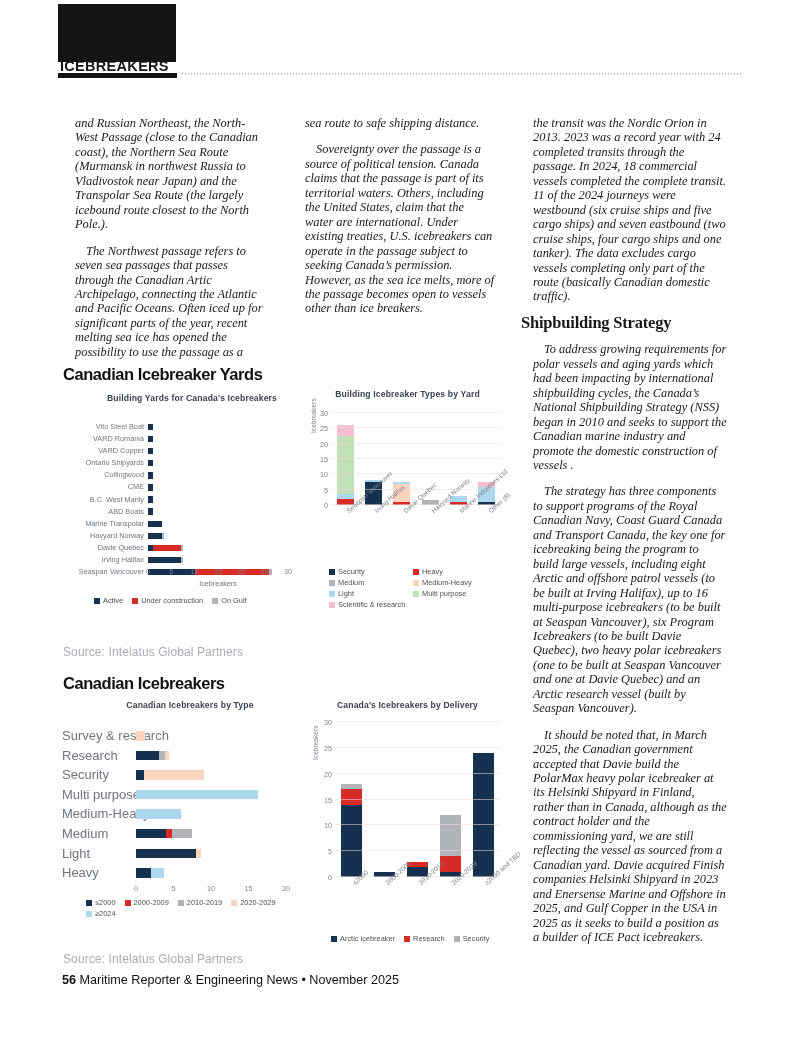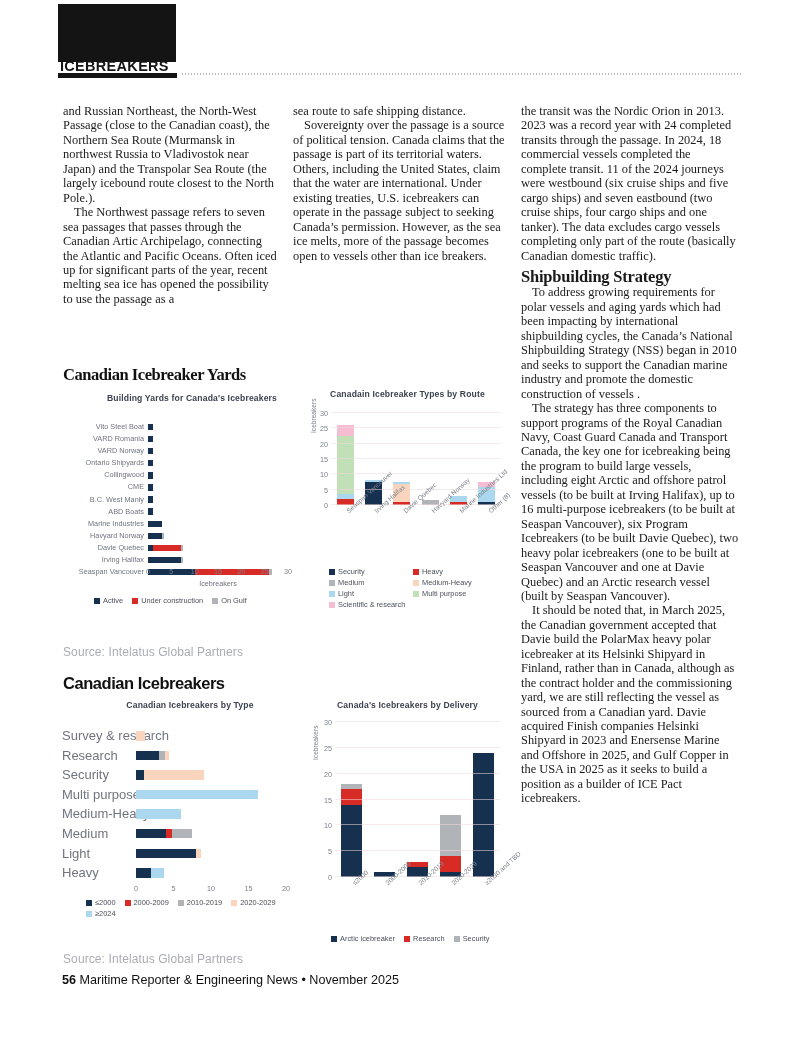--- a/index.html
+++ b/index.html
@@ -37,41 +37,41 @@
   }
 
   
   .col {
     position: absolute; top: 104px;
     font-size: 12.4px; line-height: 14.45px;
     text-align: left;
     font-family: "Liberation Serif", serif;
     color: #1a1a1a;
   }
-  .col p { margin: 0; }
+  .col p { margin: 12px; font-style: italic; }
   .col p.ind { text-indent: 11px; }
   #col1 { left: 63px; width: 214px; }
   #col2 { left: 293px; width: 214px; }
   #col3 { left: 521px; width: 218px; }
 
   .sec-head {
     font-family: "Liberation Serif", serif;
     font-weight: bold; font-size: 16.5px;
     margin: 7px 0 1px 0;
     letter-spacing: -0.2px;
   }
 
   
   .big-title {
     position: absolute;
     font-family: "Liberation Sans", sans-serif;
     font-weight: bold; font-size: 16.5px;
     color: #111; letter-spacing: -0.45px;
   }
-  #title-yards { left: 63px; top: 365px; font-family: Liberation Serif, serif; }
+  #title-yards { left: 63px; top: 365px; }
   #title-ibs   { left: 63px; top: 674px; }
 
   .src-note {
     position: absolute;
     font-family: "Liberation Sans", sans-serif;
     font-size: 12px; color: #a8adb5; letter-spacing: 0.1px;
   }
   #src1 { left: 63px; top: 645px; }
   #src2 { left: 63px; top: 952px; }
 
@@ -226,21 +226,21 @@
         </div>
         <div class="row">
           <div class="rl">VARD Romania</div>
           <div class="track">
             <div class="bar">
               <div class="seg" style="width: 4.66667px; background: rgb(22, 48, 79);"></div>
             </div>
           </div>
         </div>
         <div class="row">
-          <div class="rl">VARD Norway</div>
+          <div class="rl">VARD Copper</div>
           <div class="track">
             <div class="bar">
               <div class="seg" style="width: 4.66667px; background: rgb(22, 48, 79);"></div>
             </div>
           </div>
         </div>
         <div class="row">
           <div class="rl">Ontario Shipyards</div>
           <div class="track">
             <div class="bar">
@@ -274,21 +274,21 @@
         </div>
         <div class="row">
           <div class="rl">ABD Boats</div>
           <div class="track">
             <div class="bar">
               <div class="seg" style="width: 4.66667px; background: rgb(22, 48, 79);"></div>
             </div>
           </div>
         </div>
         <div class="row">
-          <div class="rl">Marine Industries</div>
+          <div class="rl">Marine Transpolar</div>
           <div class="track">
             <div class="bar">
               <div class="seg" style="width: 14px; background: rgb(22, 48, 79);"></div>
             </div>
           </div>
         </div>
         <div class="row">
           <div class="rl">Havyard Norway</div>
           <div class="track">
             <div class="bar">
@@ -347,21 +347,21 @@
           <span>Under construction</span>
         </span>
         <span class="item">
           <i class="swatch" style="background: rgb(176, 179, 184);"></i>
           <span>On Gulf</span>
         </span>
       </div>
   </div>
 
   <div class="chart" id="chart2">
-    <div class="chart-title c2-title">Canadain Icebreaker Types by Route</div>
+    <div class="chart-title c2-title">Building Icebreaker Types by Yard</div>
     <div class="plot">
       <div class="ylab">Icebreakers</div>
       <div class="cols">
           <div class="colwrap">
             <div class="vbar">
               <div class="vseg" style="height: 6.13333px; background: rgb(217, 43, 38);"></div>
               <div class="vseg" style="height: 4.6px; background: rgb(171, 216, 239);"></div>
               <div class="vseg" style="height: 58.2667px; background: rgb(194, 224, 184);"></div>
               <div class="vseg" style="height: 10.7333px; background: rgb(245, 189, 210);"></div>
             </div>

